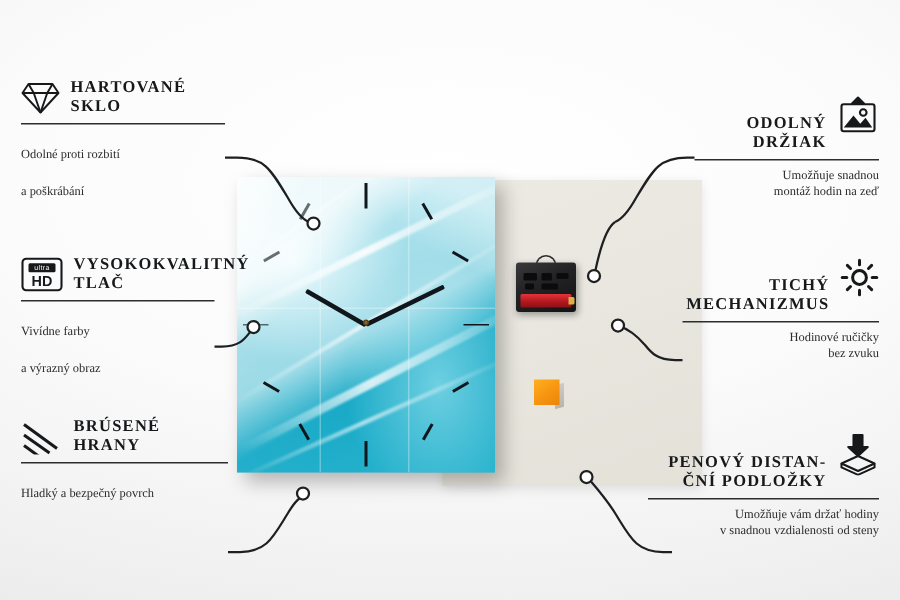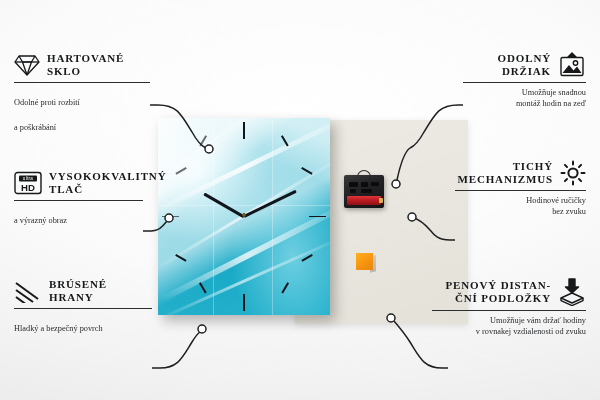--- a/index.html
+++ b/index.html
@@ -131,21 +131,21 @@
   .callout .rule {
     height: 1px; background: #2b2d2f; margin: 4px 0 4px 0;
   }
   .callout .sub {
     font-size: 8.3px; color: #2a2c2e; line-height: 1.33; white-space: nowrap;
   }
   .left .head { justify-content: flex-start; }
   .left .titlewrap { text-align: left; }
   .left .sub { text-align: left; margin-top: 14px; }
   .right .head { justify-content: flex-end; }
-  .right .titlewrap { text-align: right; }
+  .right .titlewrap { text-align: right; margin-top: 24px; }
   .right .sub { text-align: right; }
   .icon { flex: none; color: #16181a; border-radius: 11px; }
   .icon svg { display: block; }
   svg.lines { position: absolute; left: 0; top: 0; pointer-events: none; }
 </style>
 </head>
 <body>
 
 <div id="root">
 
@@ -265,20 +265,21 @@
           <text x="14" y="9.3" font-family="'Liberation Sans',sans-serif" font-size="4.6" fill="#ffffff" text-anchor="middle" letter-spacing="0.3">ultra</text>
           <text x="14" y="19.6" font-family="'Liberation Sans',sans-serif" font-size="9.6" font-weight="bold" fill="#16181a" text-anchor="middle">HD</text>
         </svg>
       </span>
       <span class="titlewrap">
         <div class="title">VYSOKOKVALITNÝ</div>
         <div class="title">TLAČ</div>
       </span>
     </div>
     <div class="rule"></div>
+    <div class="sub">Vivídne farby</div>
     <div class="sub">a výrazný obraz</div>
   </div>
 
   <div class="callout left" style="left:14px; top:278px; width:138px;">
     <div class="head">
       <span class="icon">
         <svg width="28" height="24" viewBox="0 0 28 24">
           <g stroke="#16181a" stroke-width="2" stroke-linecap="butt">
             <line x1="2" y1="4" x2="24" y2="20"></line>
             <line x1="2" y1="11" x2="19" y2="23"></line>
@@ -355,16 +356,16 @@
           <g fill="none" stroke="#16181a" stroke-width="1.4" stroke-linejoin="round">
             <path d="M11,1 h6 v8 h3.5 L14,15 L7.5,9 H11 Z" fill="#16181a"></path>
             <path d="M14,15 L25,20 L14,25 L3,20 Z"></path>
             <path d="M3,20 v2.6 L14,27.6 L25,22.6 V20"></path>
           </g>
         </svg>
       </span>
     </div>
     <div class="rule"></div>
     <div class="sub">Umožňuje vám držať hodiny</div>
-    <div class="sub">v rovnakej vzdialenosti od zvuku</div>
+    <div class="sub">v snadnou vzdialenosti od steny</div>
   </div>
 
 </div>
 
 </body></html>

